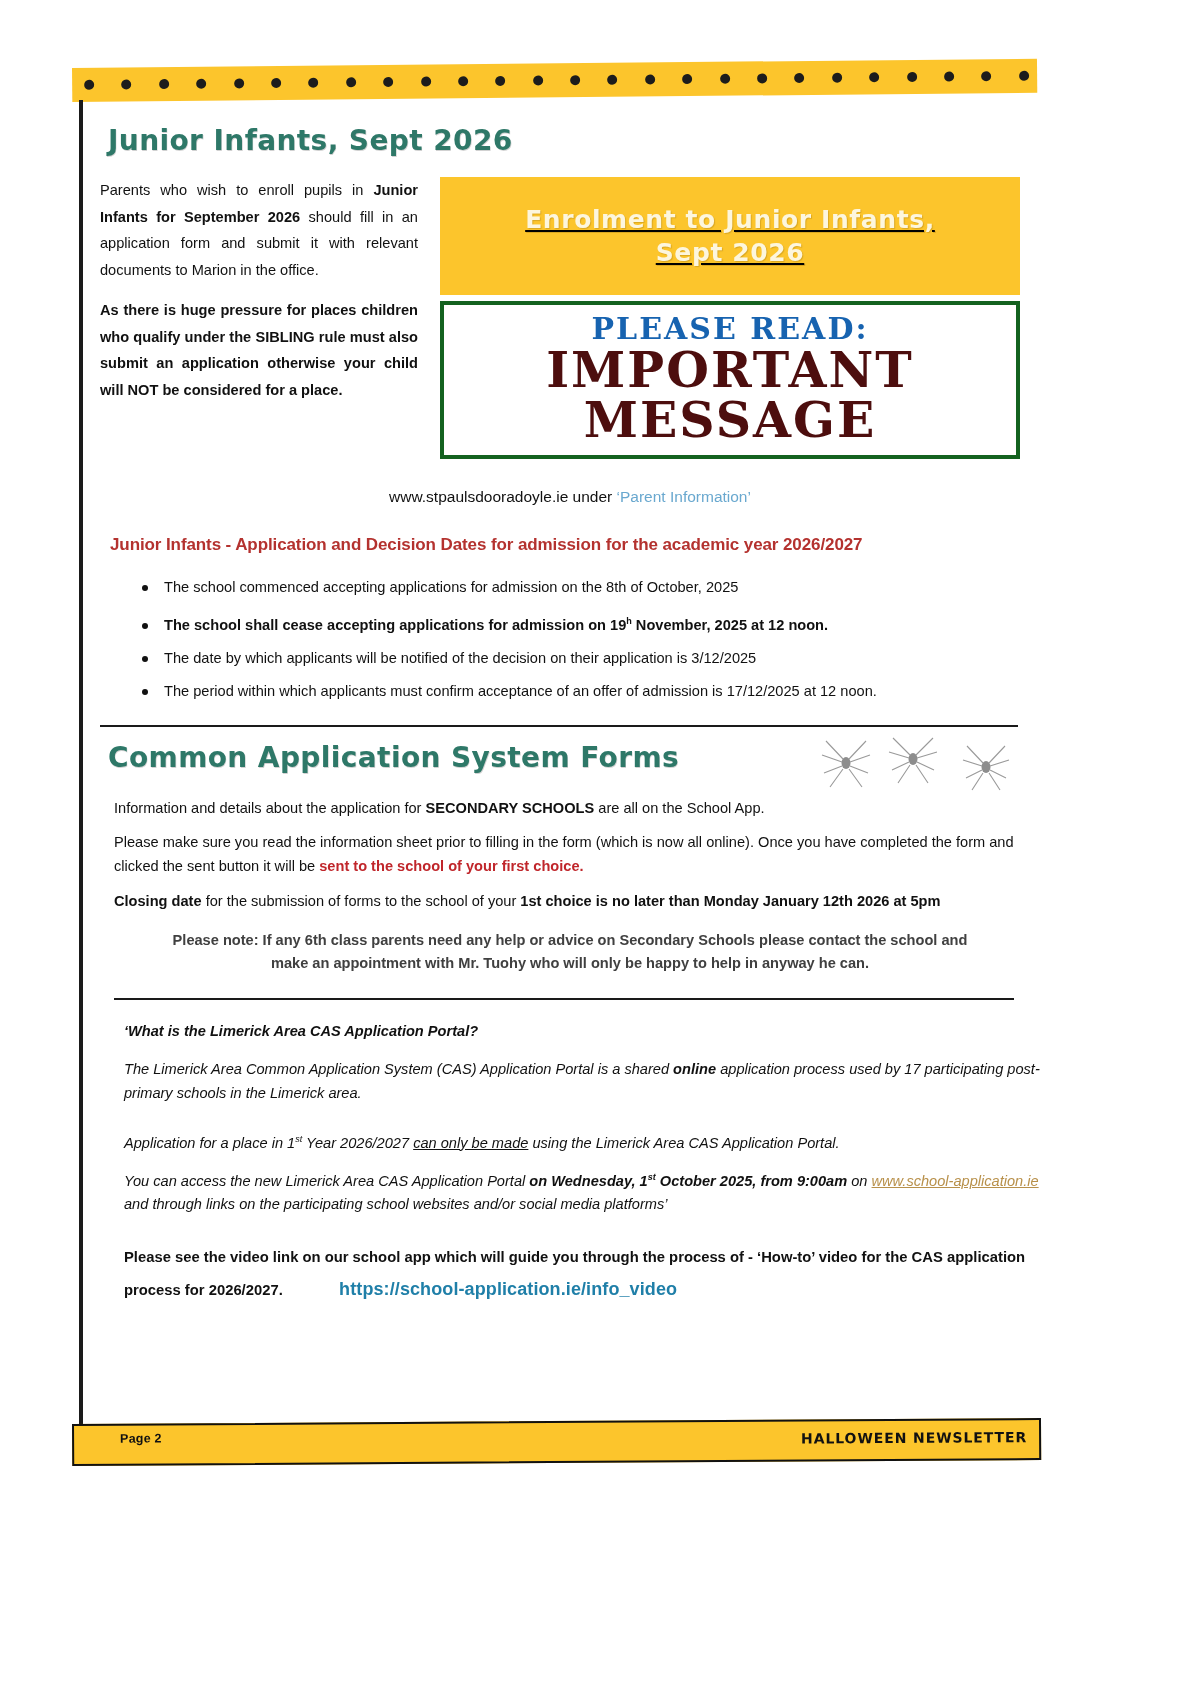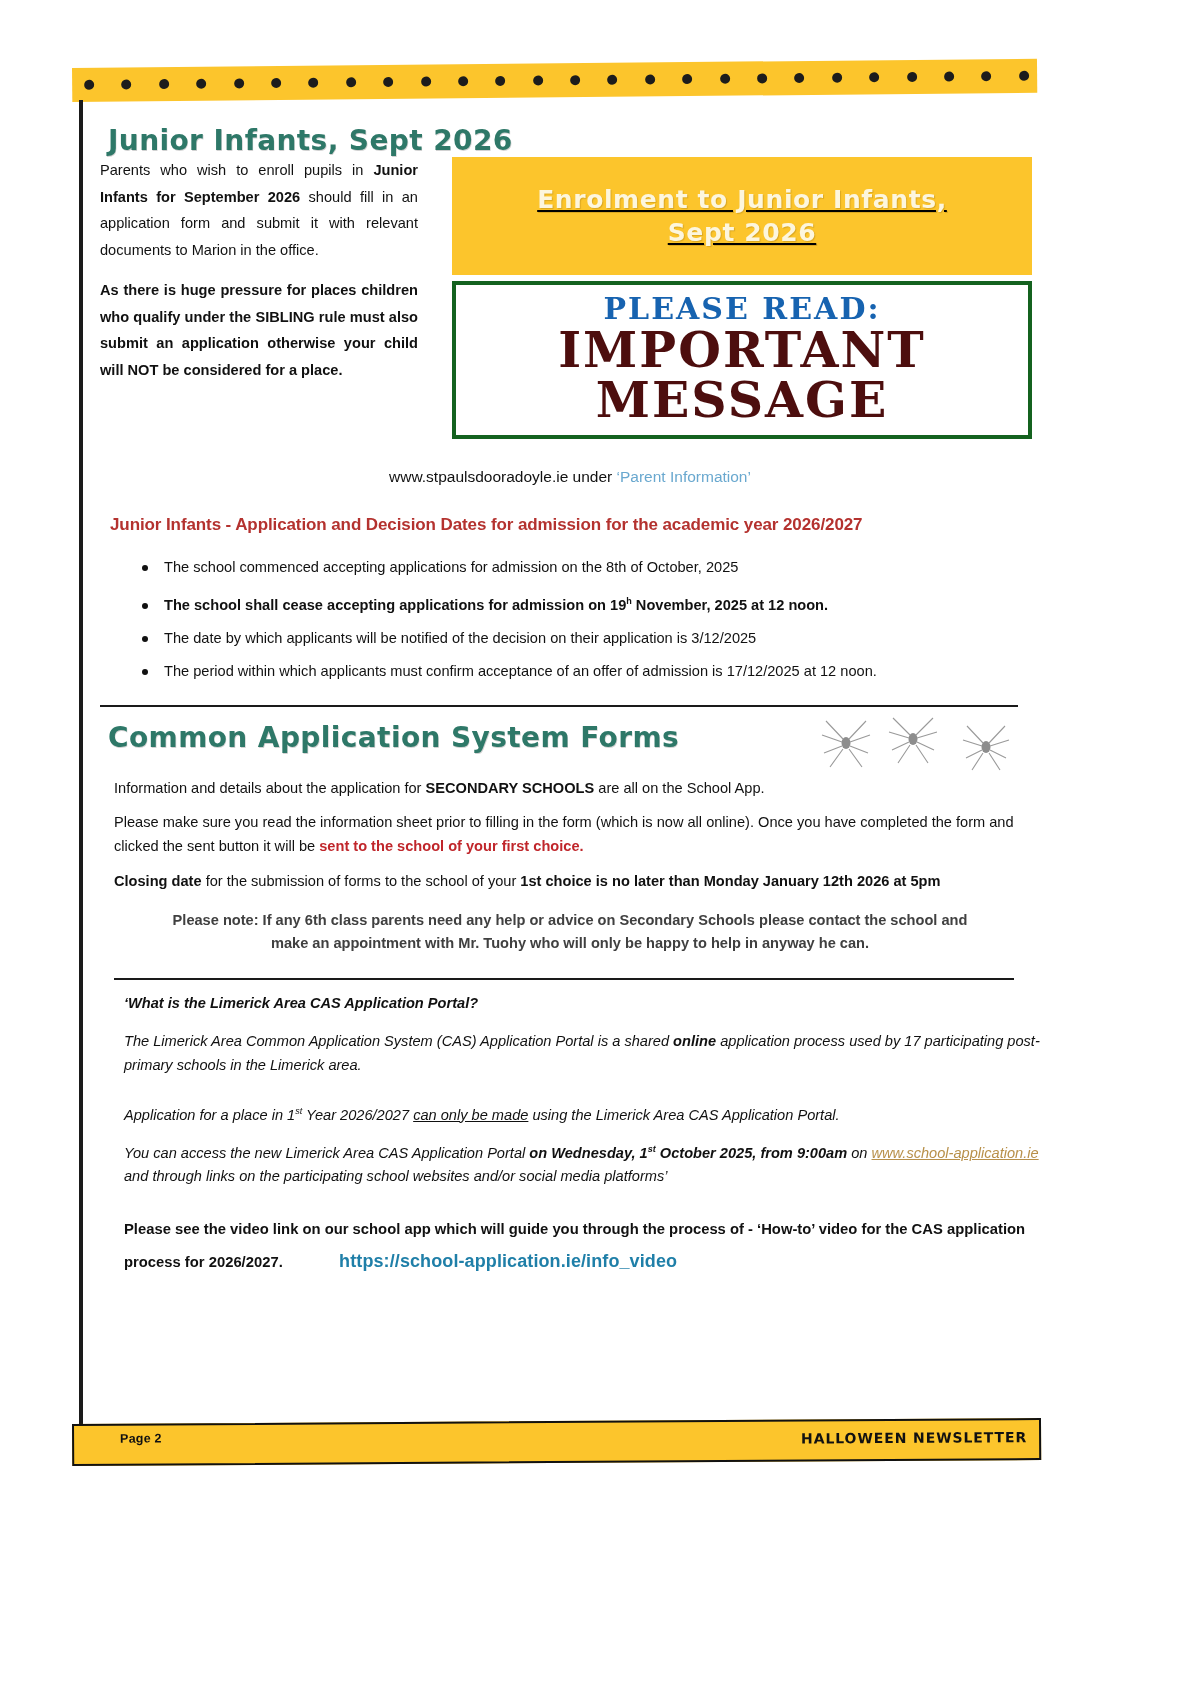--- a/index.html
+++ b/index.html
@@ -106,21 +106,21 @@
     font-weight: bold;
     color: #2e7868;
     margin: 14px 0 0 8px;
     letter-spacing: 0.4px;
     text-shadow: 0.6px 0.6px 0 rgba(0,0,0,0.18);
   }
 
   
   .intro-row {
     display: flex;
-    gap: 12px;
+    margin-top: 20px;
   }
   .intro-left {
     width: 340px;
     padding-right: 22px;
     box-sizing: border-box;
     font-size: 14.6px;
     line-height: 1.82;
     text-align: justify;
     color: #111;
   }
@@ -273,21 +273,21 @@
     width: 900px;
   }
 
   .ital {
     font-style: italic;
     font-size: 14.6px;
     line-height: 1.64;
     color: #111;
     margin: 0 0 14px 24px;
   }
-  .ital.q { font-weight: bold; margin-top: 12px; }
+  .ital.q { font-weight: bold; margin-top: 20px; }
   .ital .bold { font-weight: bold; font-style: italic; }
   .ul-txt { text-decoration: underline; }
   .weblink {
     color: #b8904a;
     text-decoration: underline;
     font-style: italic;
   }
 
   .video-para {
     font-size: 14.8px;

